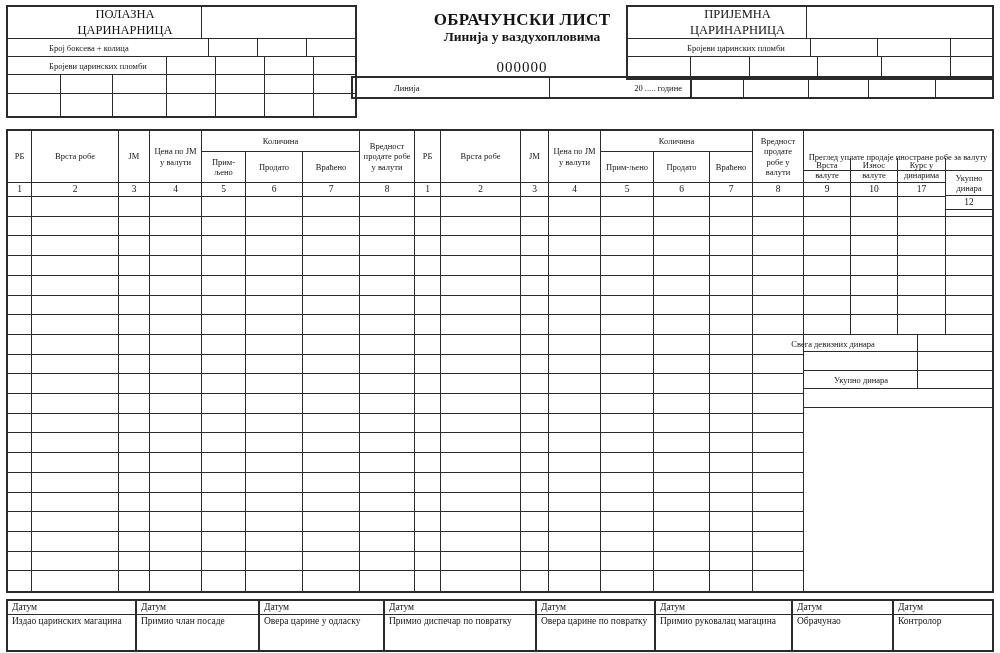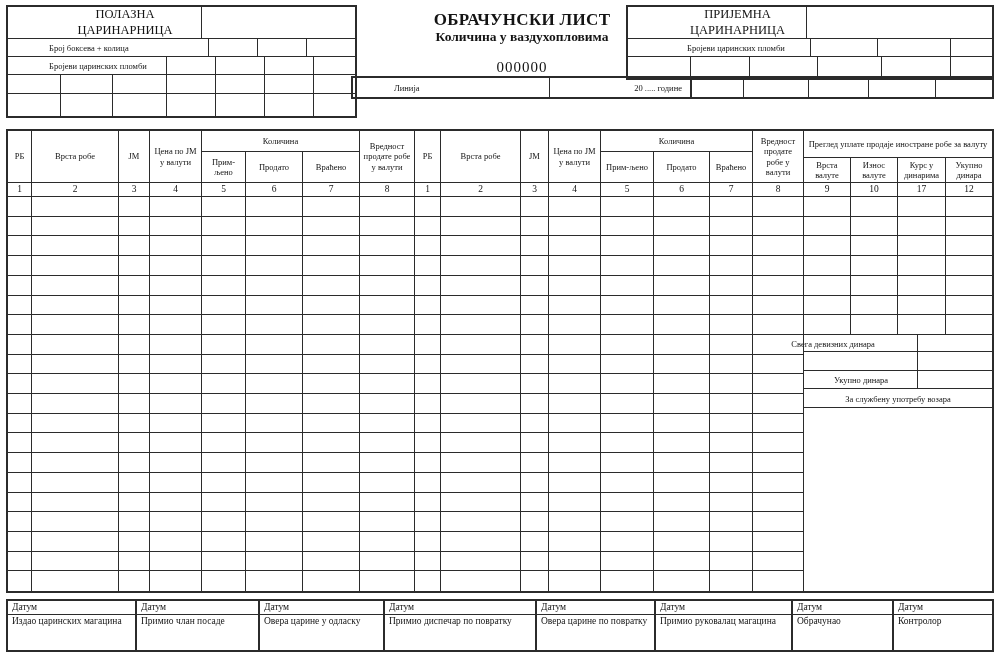--- a/index.html
+++ b/index.html
@@ -19,21 +19,21 @@
   .btitle{font-size:12.5px;line-height:1.25;display:flex;align-items:center;justify-content:center;text-align:center;}
   .btitle span{max-width:140px;}
   .title-main{font-weight:bold;font-size:17px;letter-spacing:.3px;line-height:1.15;}
   .title-sub{font-weight:bold;font-size:13.5px;line-height:1.25;}
   .serial{font-size:15px;letter-spacing:1px;}
   .yearc{font-size:8.5px;display:flex;align-items:center;justify-content:flex-end;padding-right:8px;}
   
   .hc{position:absolute;box-sizing:border-box;border-right:1px solid var(--ln);border-bottom:1px solid var(--ln);
       display:flex;align-items:center;justify-content:center;text-align:center;
       font-size:8.5px;line-height:1.18;padding:1px 2px;}
-  .hc.nbr{border-right:none;}
+  .hc.nbr{border-right:none;margin-top:13px;}
   .hc.num{font-size:9.5px;padding:0;}
   .rlabel{position:absolute;box-sizing:border-box;display:flex;align-items:center;justify-content:center;
           text-align:center;font-size:8.5px;}
   .gl{position:absolute;background:var(--ln);}
   
   .footer{display:flex;}
   .fbox{display:flex;flex-direction:column;box-sizing:border-box;border-left:2px solid var(--ln);min-width:0;}
   .fbox:first-child{border-left:none;}
   .fdate{height:14px;border-bottom:1px solid var(--ln);font-size:9.5px;padding:1px 4px 0;box-sizing:border-box;white-space:nowrap;}
   .frole{font-size:9.5px;padding:1px 4px;line-height:1.15;}
@@ -78,21 +78,21 @@
       <div style="width:68px"></div>
       <div style="width:38px"></div>
       <div style="width:37px"></div>
       <div style="width:36px"></div>
       <div style="flex:1"></div>
     </div>
   </div>
 
   <div class="abs cellc" style="left:350px;top:8px;width:344px;height:40px;flex-direction:column">
     <div class="title-main">ОБРАЧУНСКИ ЛИСТ</div>
-    <div class="title-sub">Количина у ваздухопловима</div>
+    <div class="title-sub">Линија у ваздухопловима</div>
   </div>
   <div class="abs cellc serial" style="left:350px;top:58px;width:344px;height:18px">000000</div>
 
   <div class="abs box trow" style="left:351px;top:76px;width:341px;height:23px">
     <div class="lab" style="width:196px">Линија</div>
     <div class="yearc" style="flex:1">20 ..... године</div>
   </div>
 
 
   <div class="abs box vbox" style="left:626px;top:5px;width:368px;height:75px">
@@ -170,21 +170,20 @@
     <div class="hc num" style="left:646px;top:52px;width:56px;height:14px">6</div>
     <div class="hc num" style="left:702px;top:52px;width:43px;height:14px">7</div>
     <div class="hc num" style="left:745px;top:52px;width:51px;height:14px">8</div>
     <div class="hc num" style="left:796px;top:52px;width:47px;height:14px">9</div>
     <div class="hc num" style="left:843px;top:52px;width:47px;height:14px">10</div>
     <div class="hc num" style="left:890px;top:52px;width:48px;height:14px">17</div>
     <div class="hc num nbr" style="left:938px;top:52px;width:46px;height:14px">12</div>
 
     <div class="rlabel" style="left:768px;top:204px;width:114px;height:17px">Свега девизних динара</div>
     <div class="rlabel" style="left:796px;top:240px;width:114px;height:18px">Укупно динара</div>
-    <div class="rlabel" style="left:796px;top:258px;width:188px;height:19px">За службену употребу возара</div>
   <div class="gl" style="left: 23px; top: 66px; width: 1px; height: 394px;"></div>
       <div class="gl" style="left: 110px; top: 66px; width: 1px; height: 394px;"></div>
       <div class="gl" style="left: 141px; top: 66px; width: 1px; height: 394px;"></div>
       <div class="gl" style="left: 193px; top: 66px; width: 1px; height: 394px;"></div>
       <div class="gl" style="left: 237px; top: 66px; width: 1px; height: 394px;"></div>
       <div class="gl" style="left: 294px; top: 66px; width: 1px; height: 394px;"></div>
       <div class="gl" style="left: 351px; top: 66px; width: 1px; height: 394px;"></div>
       <div class="gl" style="left: 406px; top: 66px; width: 1px; height: 394px;"></div>
       <div class="gl" style="left: 432px; top: 66px; width: 1px; height: 394px;"></div>
       <div class="gl" style="left: 512px; top: 66px; width: 1px; height: 394px;"></div>

